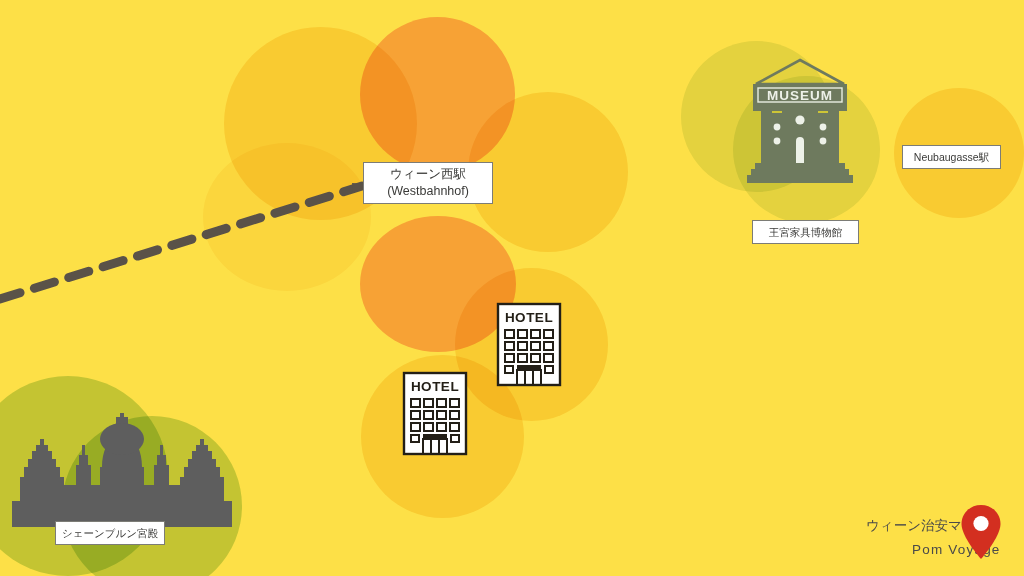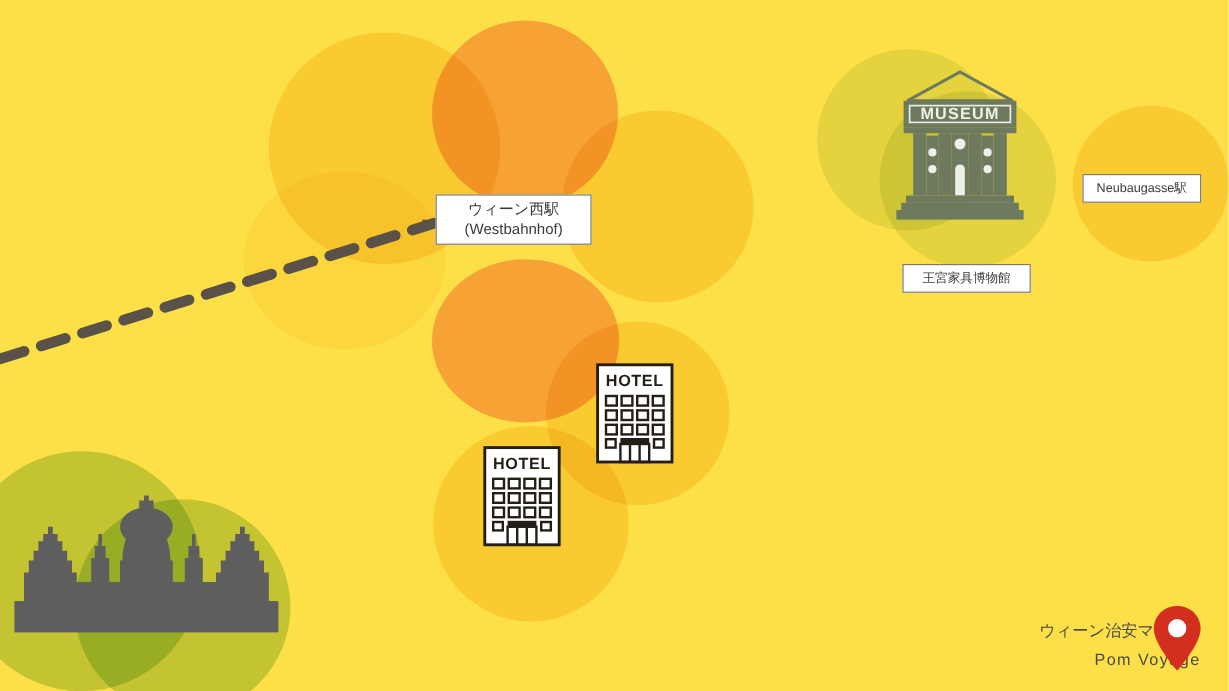--- a/index.html
+++ b/index.html
@@ -214,20 +214,23 @@
   </div>
 
   <div class="label label-sm" style="left:752px;top:178px;width:107px;height:24px;margin-top:42px;">
     <span>王宮家具博物館</span>
   </div>
 
   <div class="label label-sm" style="left:902px;top:145px;width:99px;height:24px;">
     <span>Neubaugasse駅</span>
   </div>
 
+  <div class="label label-sm" style="left:55px;top:521px;width:110px;height:24px;">
+    <span>シェーンブルン宮殿</span>
+  </div>
 
   <div id="watermark">
     <span class="wm-line" id="wm-jp">ウィーン治安マップ</span>
     <span class="wm-line" id="wm-en">Pom  Voyage</span>
     <svg id="wm-pin" viewBox="0 0 42 56" xmlns="http://www.w3.org/2000/svg">
       <path d="M21 1 C10 1 1.5 9.3 1.5 20 C1.5 33 21 55 21 55 C21 55 40.5 33 40.5 20 C40.5 9.3 32 1 21 1 Z" fill="#D32F20"></path>
       <circle cx="21" cy="19.5" r="7.6" fill="#ffffff"></circle>
     </svg>
   </div>
 

